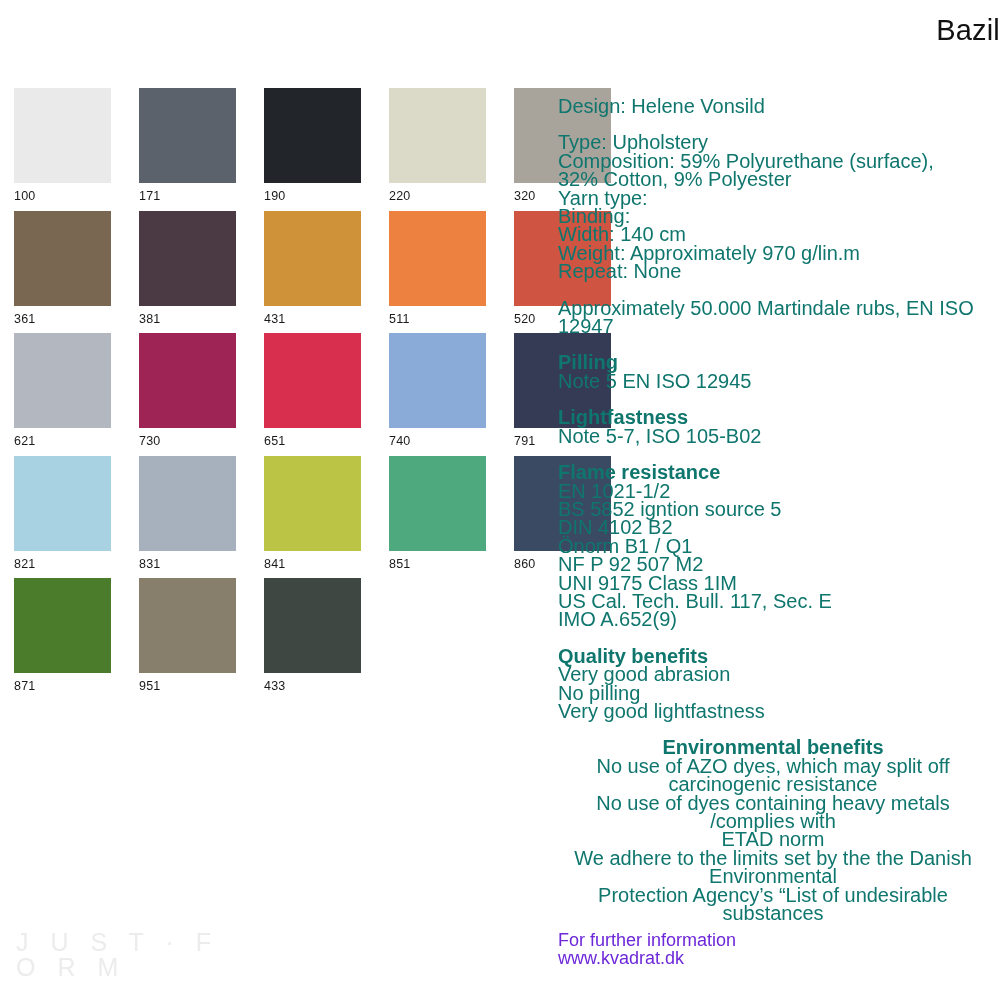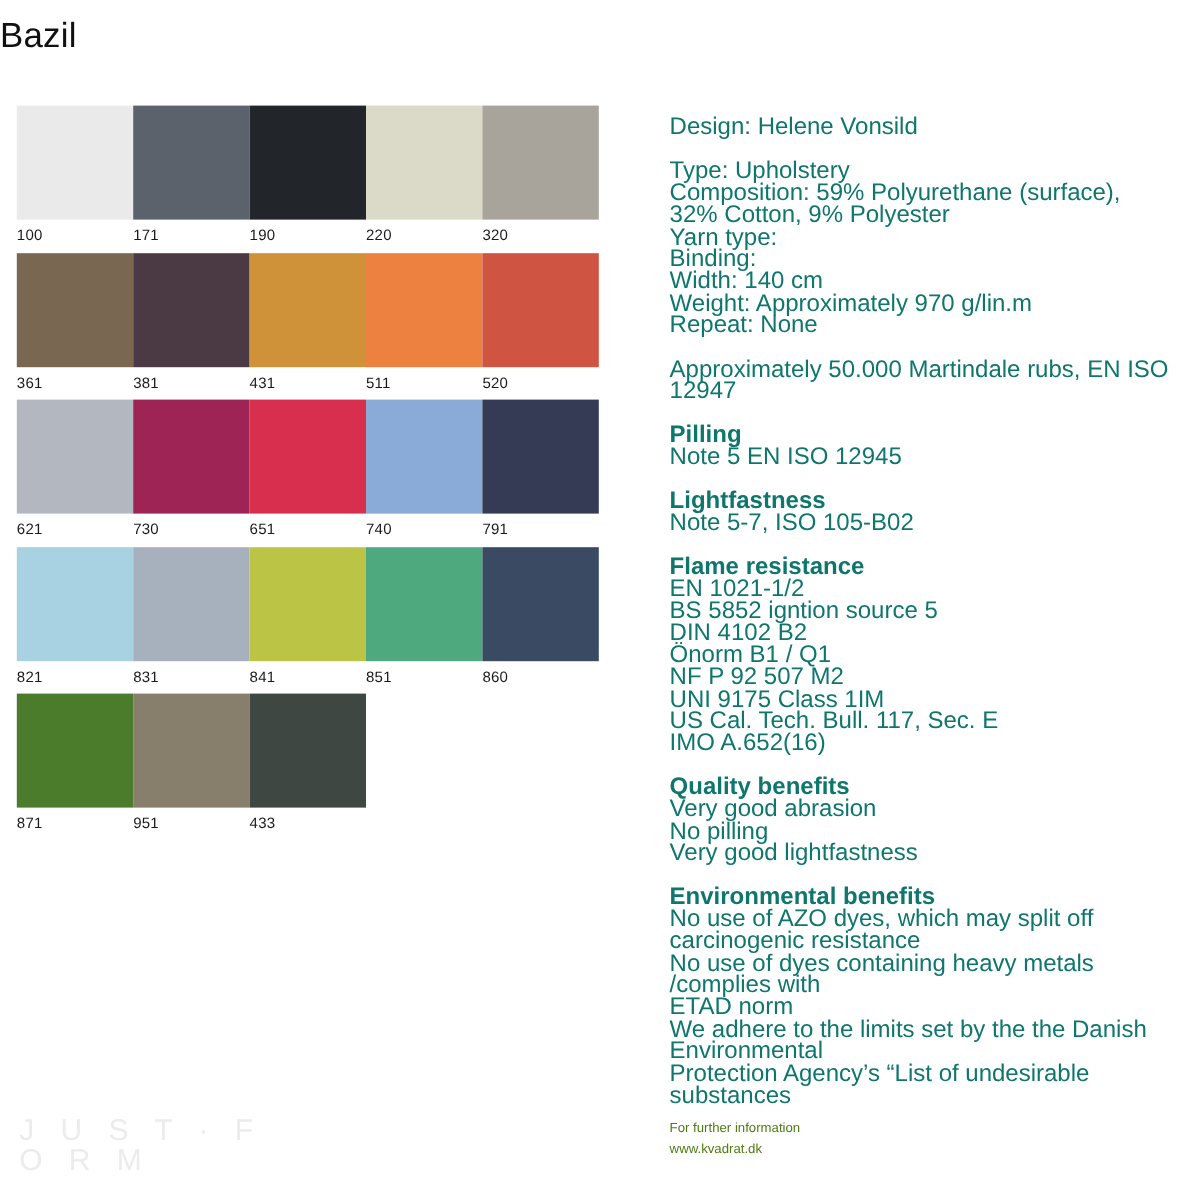--- a/index.html
+++ b/index.html
@@ -17,37 +17,37 @@
     color: #1a1a1a;
     overflow: hidden;
   }
 
   
   .page-title {
     position: absolute;
     top: 14px;
     left: 0;
     width: 1000px;
-    text-align: left;
+    text-align: right;
     font-size: 29px;
     font-weight: 400;
     letter-spacing: 0.2px;
     color: #111111;
   }
 
   
   .swatch-grid {
     position: absolute;
     left: 14px;
     top: 88px;
     width: 520px;
   }
   .swatch-row {
     display: flex;
-    gap: 0;
+    gap: 28px;
     margin-bottom: 8px;
   }
   .swatch-cell {
     width: 97px;
   }
   .swatch-chip {
     width: 97px;
     height: 95px;
     display: block;
   }
@@ -63,21 +63,21 @@
   .spec-column {
     position: absolute;
     left: 558px;
     top: 97px;
     width: 430px;
     font-size: 20px;
     line-height: 18.4px;
     color: #0f766e;
   }
   .spec-block { margin-bottom: 18px; }
-  .spec-block:last-child { margin-bottom: 1px; }
+  .spec-block:last-child { margin-bottom: 1px; text-align: center; }
   .spec-heading {
     font-weight: bold;
     line-height: 18.4px;
   }
   .spec-line { line-height: 18.4px; }
 
   
   .watermark {
     position: absolute;
     left: 16px;
@@ -99,23 +99,23 @@
     line-height: 1;
     padding-top: 7px;
     padding-left: 42px;
   }
 
   
   .footer-contact {
     position: absolute;
     left: 558px;
     top: 931px;
-    font-size: 11px;
+    font-size: 18px;
     line-height: 18.4px;
-    color: #4d7c0f;
+    color: #6d28d9;
   }
 </style>
 </head>
 <body>
 
 <div class="page-title">Bazil</div>
 
 <div class="swatch-grid">
     <div class="swatch-row">
       <div class="swatch-cell">
@@ -261,21 +261,21 @@
   <div class="spec-block">
     <div class="spec-heading">Flame resistance</div>
     <div>
         <div class="spec-line">EN 1021-1/2</div>
         <div class="spec-line">BS 5852 igntion source 5</div>
         <div class="spec-line">DIN 4102 B2</div>
         <div class="spec-line">Önorm B1 / Q1</div>
         <div class="spec-line">NF P 92 507 M2</div>
         <div class="spec-line">UNI 9175 Class 1IM</div>
         <div class="spec-line">US Cal. Tech. Bull. 117, Sec. E</div>
-        <div class="spec-line">IMO A.652(16)</div>
+        <div class="spec-line">IMO A.652(9)</div>
       </div>
   </div>
 
   <div class="spec-block">
     <div class="spec-heading">Quality benefits</div>
     <div>
         <div class="spec-line">Very good abrasion</div>
         <div class="spec-line">No pilling</div>
         <div class="spec-line">Very good lightfastness</div>
       </div>

